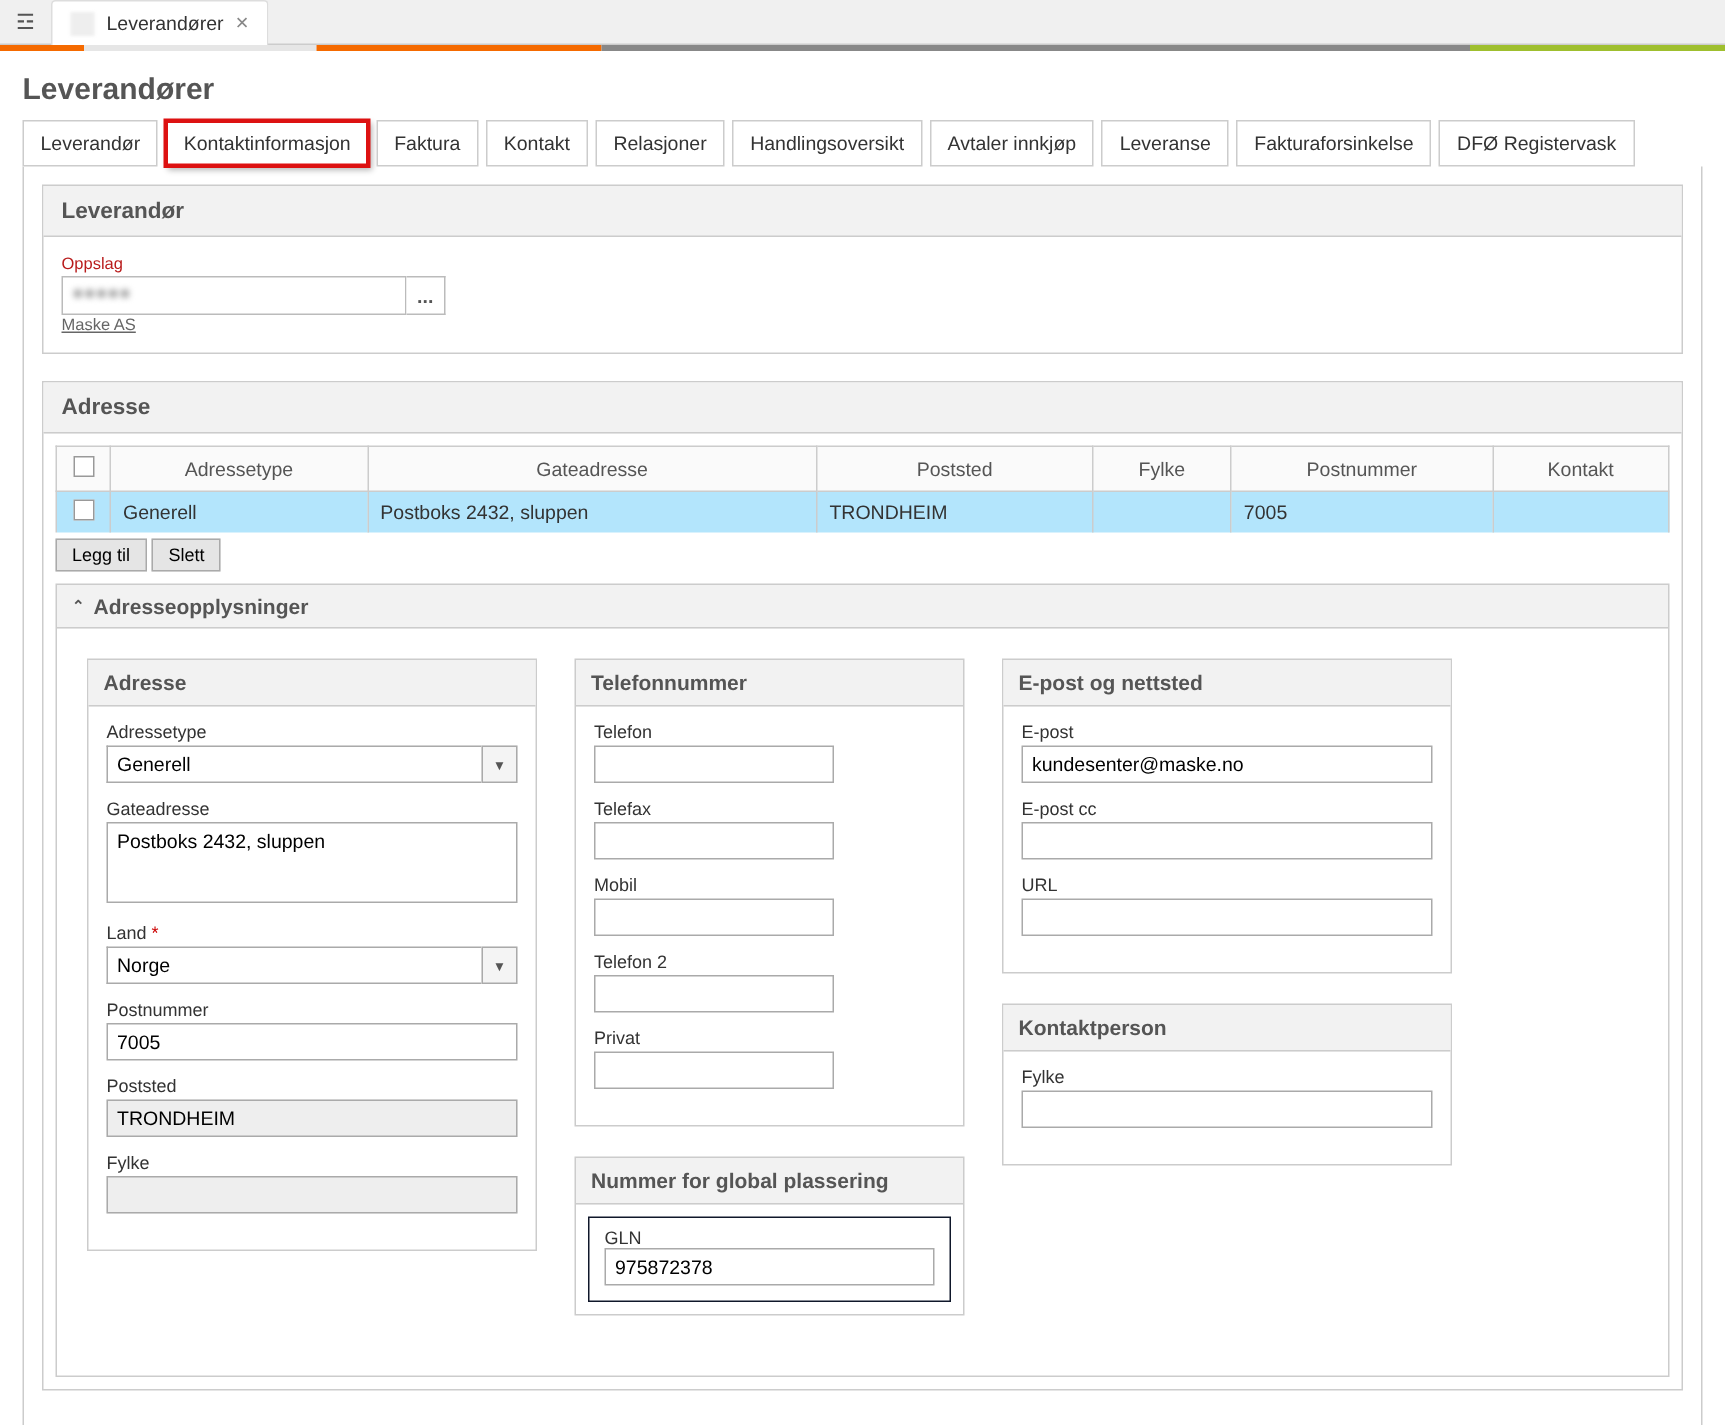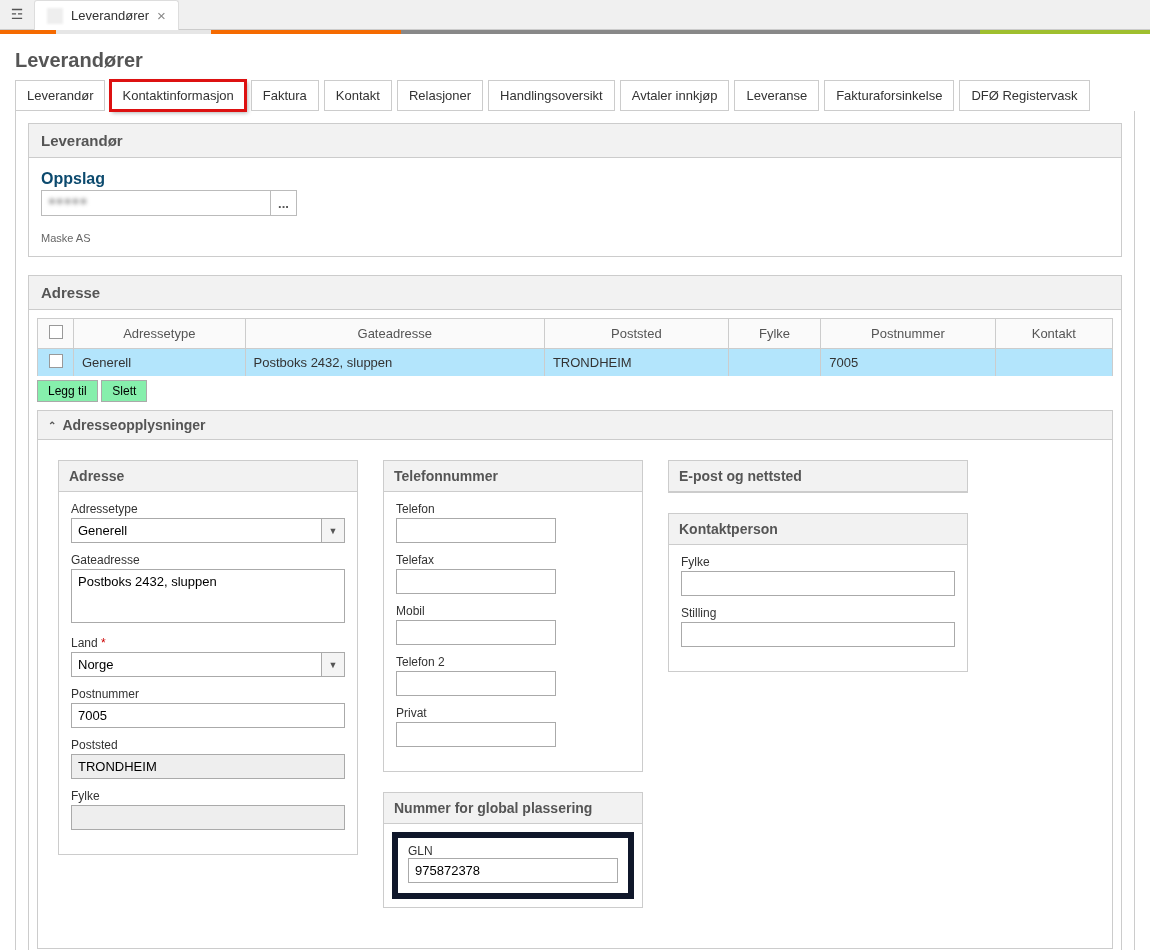--- a/index.html
+++ b/index.html
@@ -18,54 +18,54 @@
   .page-wrap { background:#eee; padding:0;}
   .page-inner { background:#fff; margin:0; padding:15px;}
   h1.page-title { font-size:20px; font-weight:bold; margin:0 0 8px 0; color:#555;}
   .tab-row { display:flex; gap:5px; margin-bottom:0;}
   .tab-btn { background:#fff; border:1px solid #ccc; padding:7px 11px; font-size:13px; color:#333; cursor:pointer;}
   .tab-btn.highlighted { outline:3px solid #d11; outline-offset:-2px; box-shadow:2px 2px 4px rgba(0,0,0,.3);}
   .content { border:1px solid #ccc; border-top:none; padding:12px;}
   .panel { border:1px solid #ccc; margin-bottom:18px;}
   .panel-header { background:#f2f2f2; padding:8px 12px; font-weight:bold; font-size:15px; color:#555; border-bottom:1px solid #ccc;}
   .panel-body { padding:12px;}
-  .field-label { font-size:16px; color:#0c4a6e; margin-bottom:2px; display:block;font-weight:bold;}
+  .field-label { font-size:11px; color:#b91c1c; margin-bottom:2px; display:block;}
   .lookup-row { display:flex; align-items:stretch;}
   .lookup-input { width:230px; height:26px; border:1px solid #bbb; padding:2px 6px; font-size:13px; background:#fff;}
   .lookup-input .blur { filter:blur(2px); color:#999;}
   .lookup-btn { width:26px; height:26px; border:1px solid #bbb; border-left:none; background:#fff; display:flex;align-items:center;justify-content:center; font-weight:bold;color:#555;}
-  .sub-caption { font-size:11px; color:#666; margin-top:16px;}
+  .sub-caption { font-size:11px; color:#666; margin-top:1px;text-decoration:underline;}
   table.addr { width:100%; border-collapse:collapse; font-size:13px;}
   table.addr th { background:#fafafa; border:1px solid #ccc; padding:6px 8px; font-weight:normal; color:#555;}
   table.addr td { border-right:1px solid #ccc; padding:5px 8px; background:#b3e5fc;}
   table.addr td:first-child{border-left:1px solid #ccc; text-align:center; width:36px;}
   .chk { width:14px;height:14px;border:1px solid #999;background:#fff;display:inline-block;}
   .tbl-btns { margin-top:4px;}
-  .small-btn { background:#86efac;border:1px solid #aaa; padding:3px 10px; font-size:12px; cursor:pointer;}
+  .small-btn { background:#e5e5e5;border:1px solid #aaa; padding:3px 10px; font-size:12px; cursor:pointer;}
   .sub-panel { border:1px solid #ccc; }
   .sub-panel-header { background:#f2f2f2; padding:6px 10px; font-weight:bold; font-size:14px; color:#555; display:flex; align-items:center; gap:6px; border-bottom:1px solid #ccc;}
   .chev { font-size:10px;}
   .cols { display:flex; gap:25px; padding:20px;}
   .col1 { flex:0 0 300px;}
   .col2 { flex:0 0 260px;}
   .col3 { flex:0 0 300px;}
   .box { border:1px solid #ccc; margin-bottom:20px;}
   .box-head { background:#f2f2f2; padding:7px 10px; font-weight:bold; font-size:14px; color:#555; border-bottom:1px solid #ccc;}
   .box-body { padding:10px 12px 14px 12px;}
   .fld { margin-bottom:10px;}
   .fld label { display:block; font-size:12px; margin-bottom:2px; color:#333;}
   .req::after{content:" *"; color:#c00;}
   input.txt, textarea.txt { width:100%; border:1px solid #aaa; padding:4px 6px; font-size:13px; font-family:inherit;}
   input.txt.ro, .sel.ro { background:#eee;}
   textarea.txt { height:54px; resize:none;}
   .sel { display:flex;}
   .sel input { flex:1; border:1px solid #aaa; border-right:none; padding:4px 6px; font-size:13px;}
   .sel .dd { width:24px; border:1px solid #aaa; display:flex;align-items:center;justify-content:center; background:#f4f4f4; font-size:9px;color:#555;}
   .short input.txt { width:160px;}
-  .gln-wrap { border:6px solid #0f172a; padding:6px 10px 10px 10px;}
+  .gln-wrap { border:1px solid #0f172a; padding:6px 10px 10px 10px;}
   .wide input.txt { width:100%;}
 </style>
 </head>
 <body>
 
 <div class="top-tab-bar">
   <div class="menu-icon">☲</div>
   <div class="app-tab">
     <span class="tab-icon"></span>
     <span>Leverandører</span>
@@ -209,27 +209,31 @@
                 <label style="font-size:12px;display:block;">GLN</label>
                 <input class="txt" value="975872378" style="">
               </div>
             </div>
           </div>
         </div>
 
         <div class="col3">
           <div class="box">
             <div class="box-head">E-post og nettsted</div>
+            <div class="box-body">
+              <div class="fld wide"><label>E-post</label><input class="txt" value="kundesenter@maske.no" style=""></div>
+              <div class="fld wide"><label>E-post cc</label><input class="txt" value="" style=""></div>
+              <div class="fld wide"><label>URL</label><input class="txt" value="" style=""></div>
+            </div>
           </div>
 
           <div class="box">
             <div class="box-head">Kontaktperson</div>
             <div class="box-body">
               <div class="fld wide"><label>Fylke</label><input class="txt" value="" style=""></div>
-              <div class="fld wide"><label>Stilling</label><input class="txt" value="" style=""></div>
             </div>
           </div>
         </div>
 
       </div>
     </div>
   </div>
 
 </div>
 

